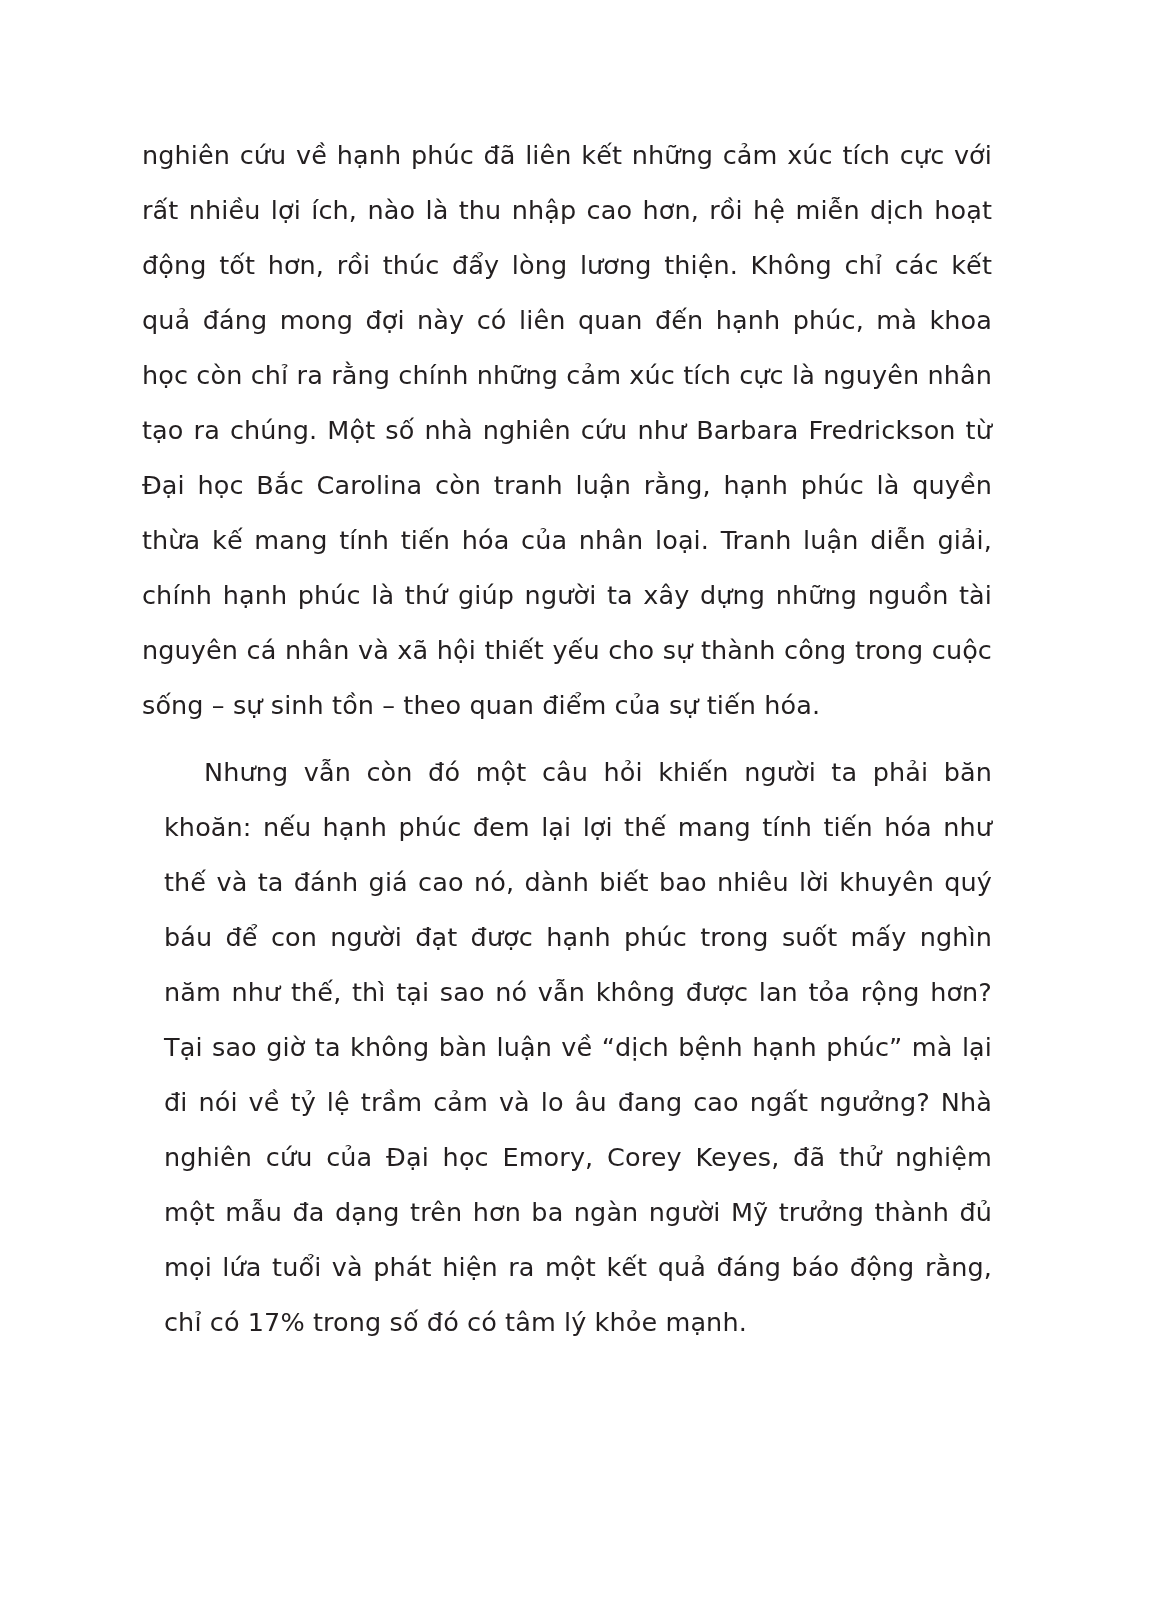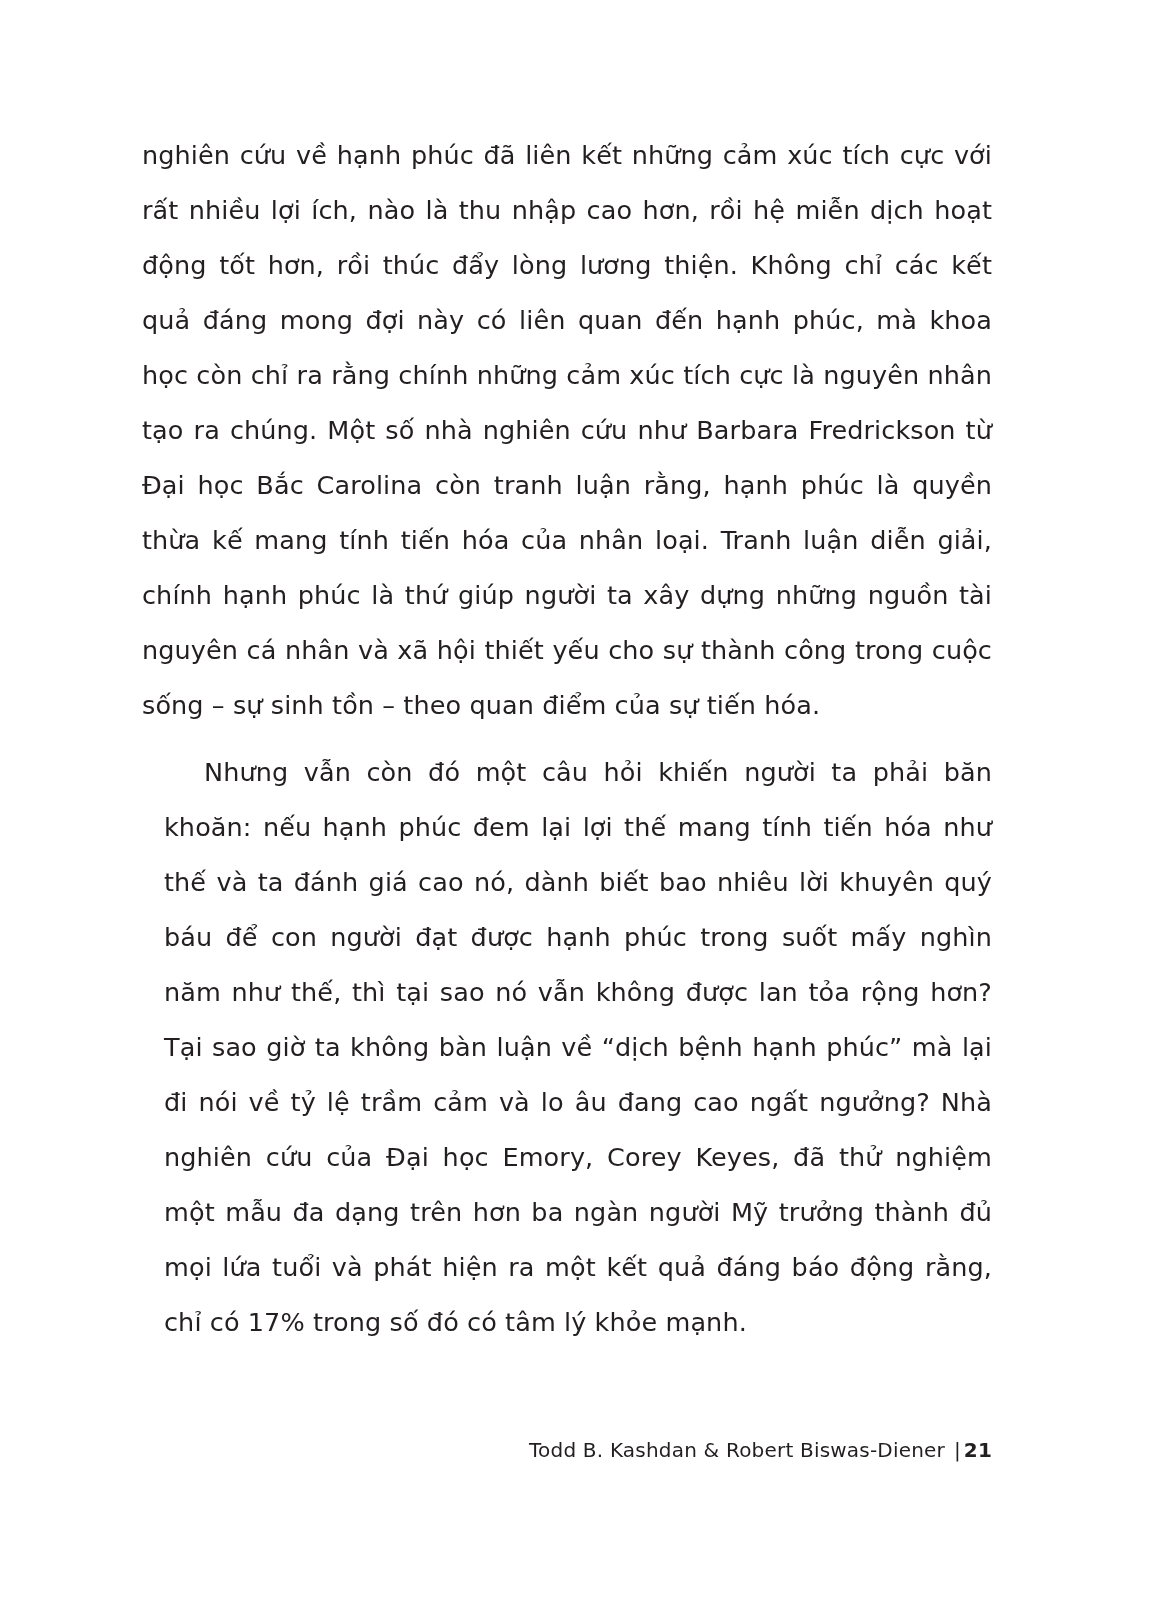--- a/index.html
+++ b/index.html
@@ -68,17 +68,14 @@
 </head>
 <body>
 
 <div class="page">
 
   <div class="content">
     <p class="para">nghiên cứu về hạnh phúc đã liên kết những cảm xúc tích cực với rất nhiều lợi ích, nào là thu nhập cao hơn, rồi hệ miễn dịch hoạt động tốt hơn, rồi thúc đẩy lòng lương thiện. Không chỉ các kết quả đáng mong đợi này có liên quan đến hạnh phúc, mà khoa học còn chỉ ra rằng chính những cảm xúc tích cực là nguyên nhân tạo ra chúng. Một số nhà nghiên cứu như Barbara Fredrickson từ Đại học Bắc Carolina còn tranh luận rằng, hạnh phúc là quyền thừa kế mang tính tiến hóa của nhân loại. Tranh luận diễn giải, chính hạnh phúc là thứ giúp người ta xây dựng những nguồn tài nguyên cá nhân và xã hội thiết yếu cho sự thành công trong cuộc sống – sự sinh tồn – theo quan điểm của sự tiến hóa.</p>
     <p class="para indent">Nhưng vẫn còn đó một câu hỏi khiến người ta phải băn khoăn: nếu hạnh phúc đem lại lợi thế mang tính tiến hóa như thế và ta đánh giá cao nó, dành biết bao nhiêu lời khuyên quý báu để con người đạt được hạnh phúc trong suốt mấy nghìn năm như thế, thì tại sao nó vẫn không được lan tỏa rộng hơn? Tại sao giờ ta không bàn luận về “dịch bệnh hạnh phúc” mà lại đi nói về tỷ lệ trầm cảm và lo âu đang cao ngất ngưởng? Nhà nghiên cứu của Đại học Emory, Corey Keyes, đã thử nghiệm một mẫu đa dạng trên hơn ba ngàn người Mỹ trưởng thành đủ mọi lứa tuổi và phát hiện ra một kết quả đáng báo động rằng, chỉ có 17% trong số đó có tâm lý khỏe mạnh.</p>
   </div>
 
-  <div class="footer">
-    <span class="authors">Todd B. Kashdan &amp; Robert Biswas-Diener</span><span class="sep">|</span><span class="pageno">21</span>
-  </div>
 
 </div>
 
 </body></html>

